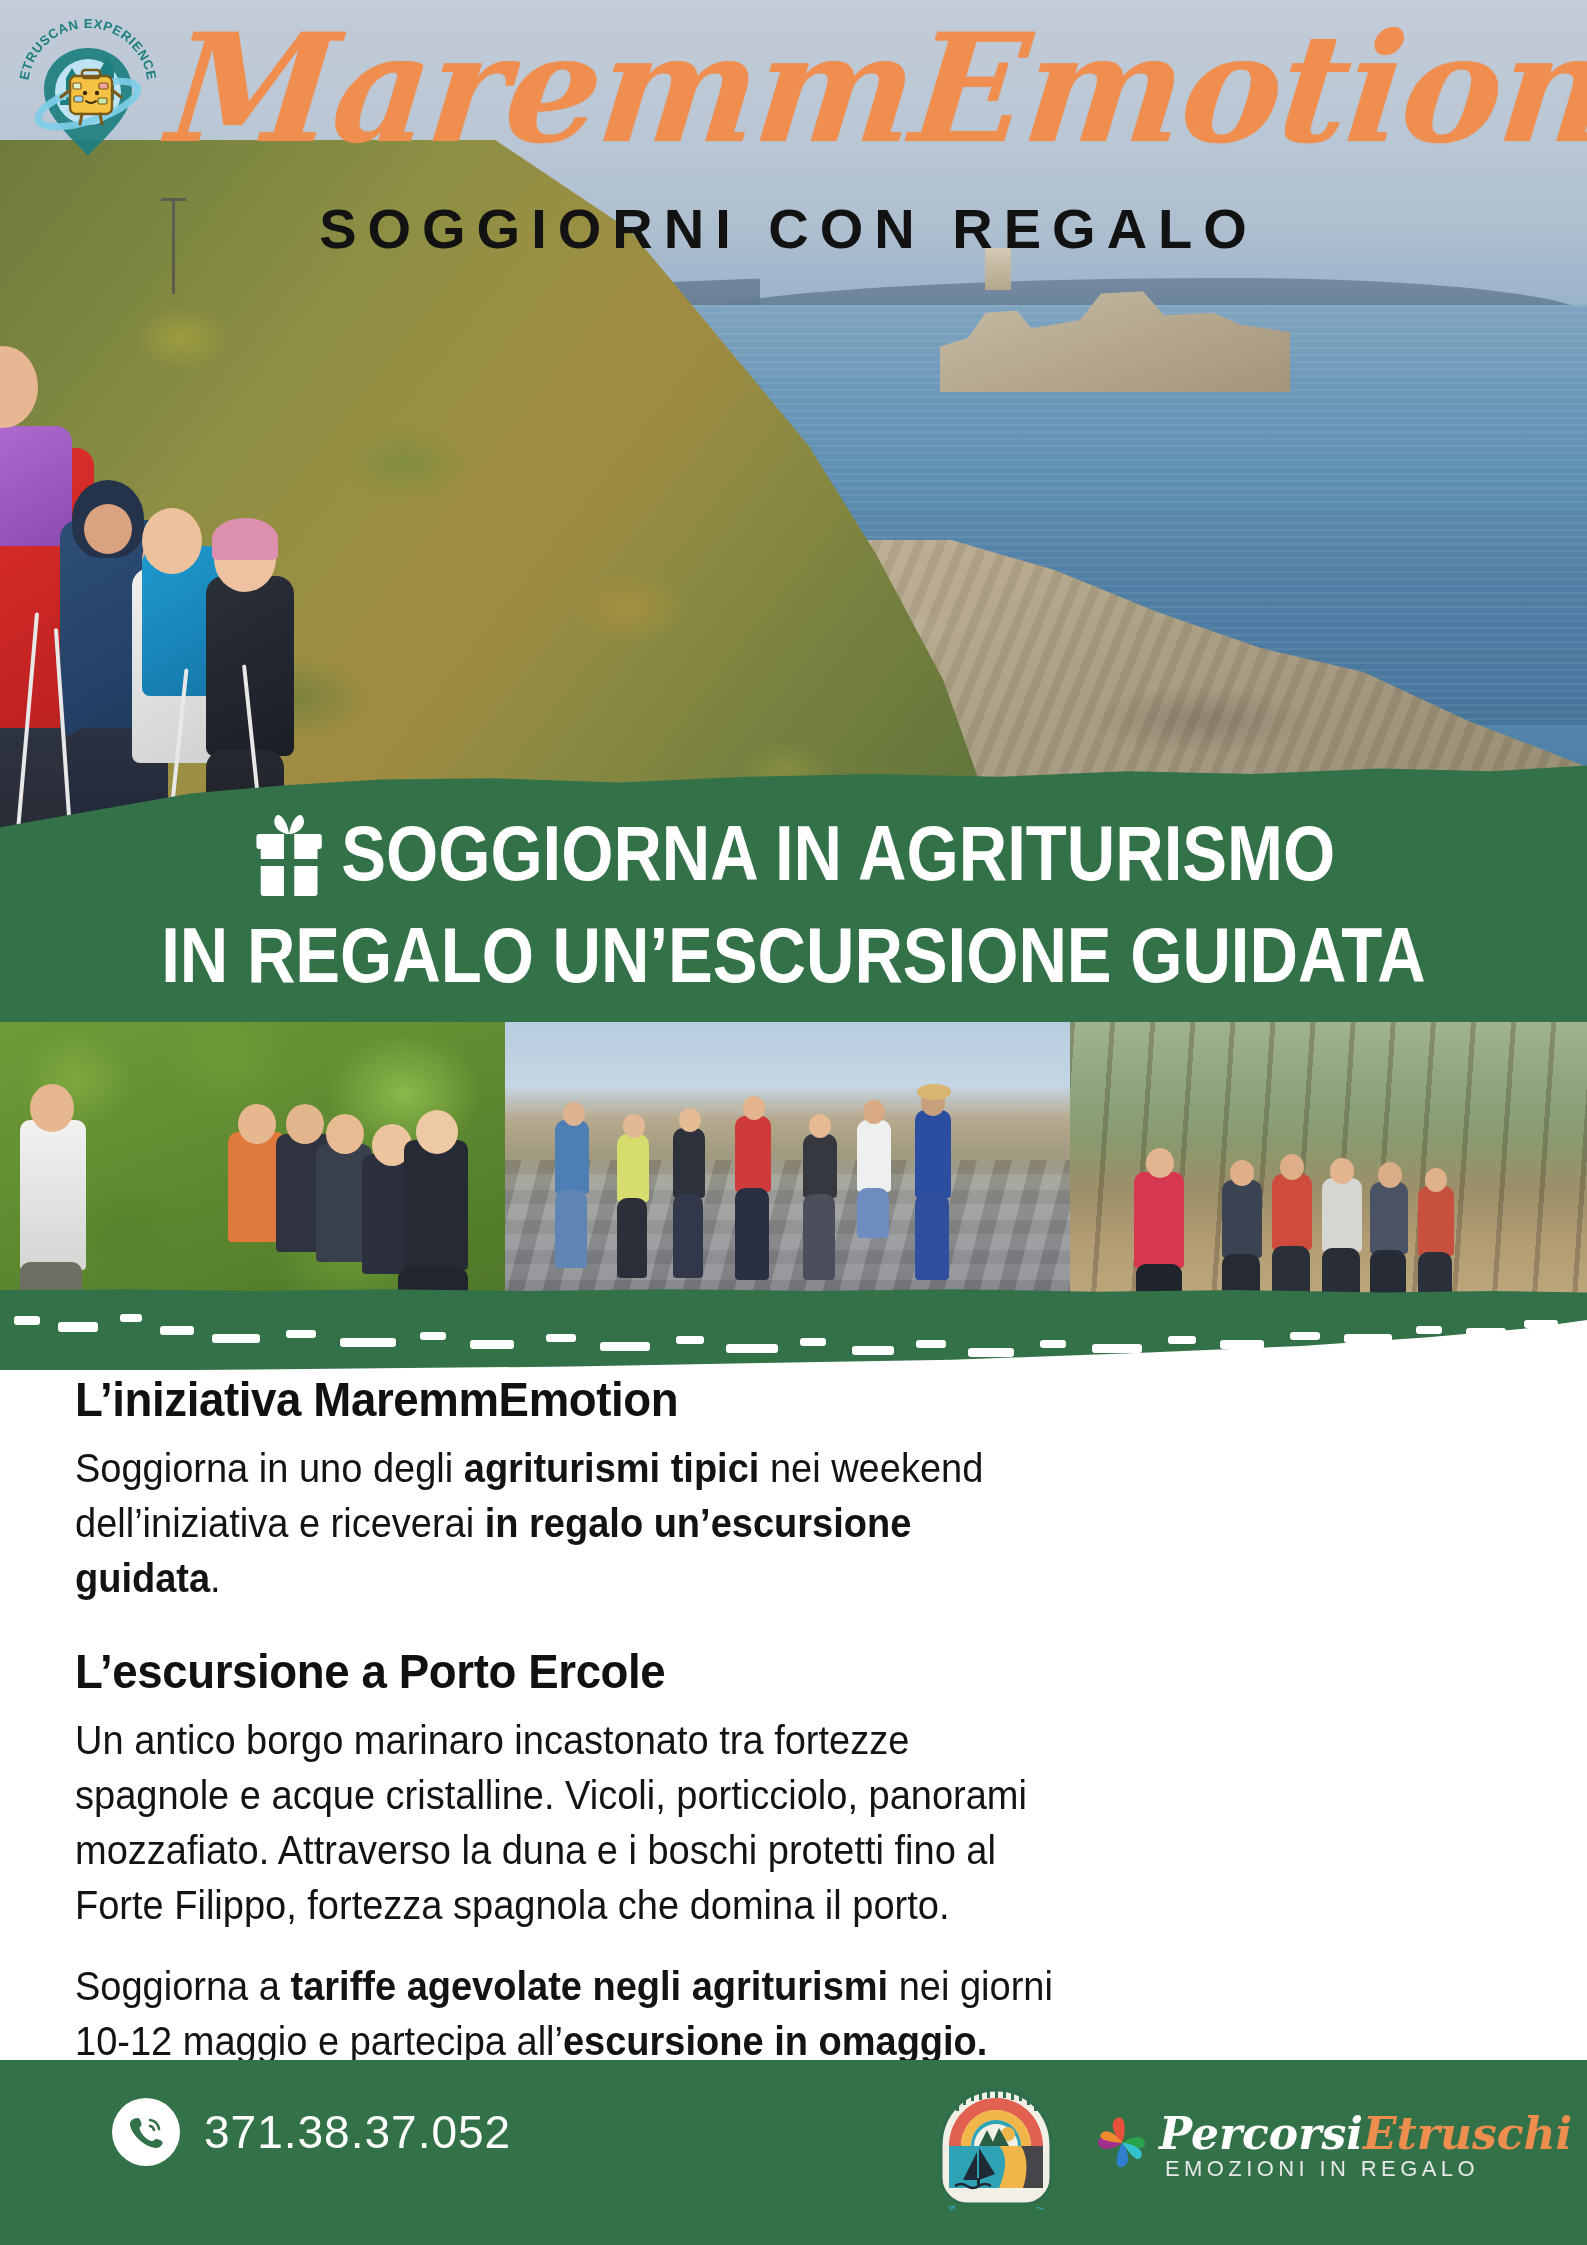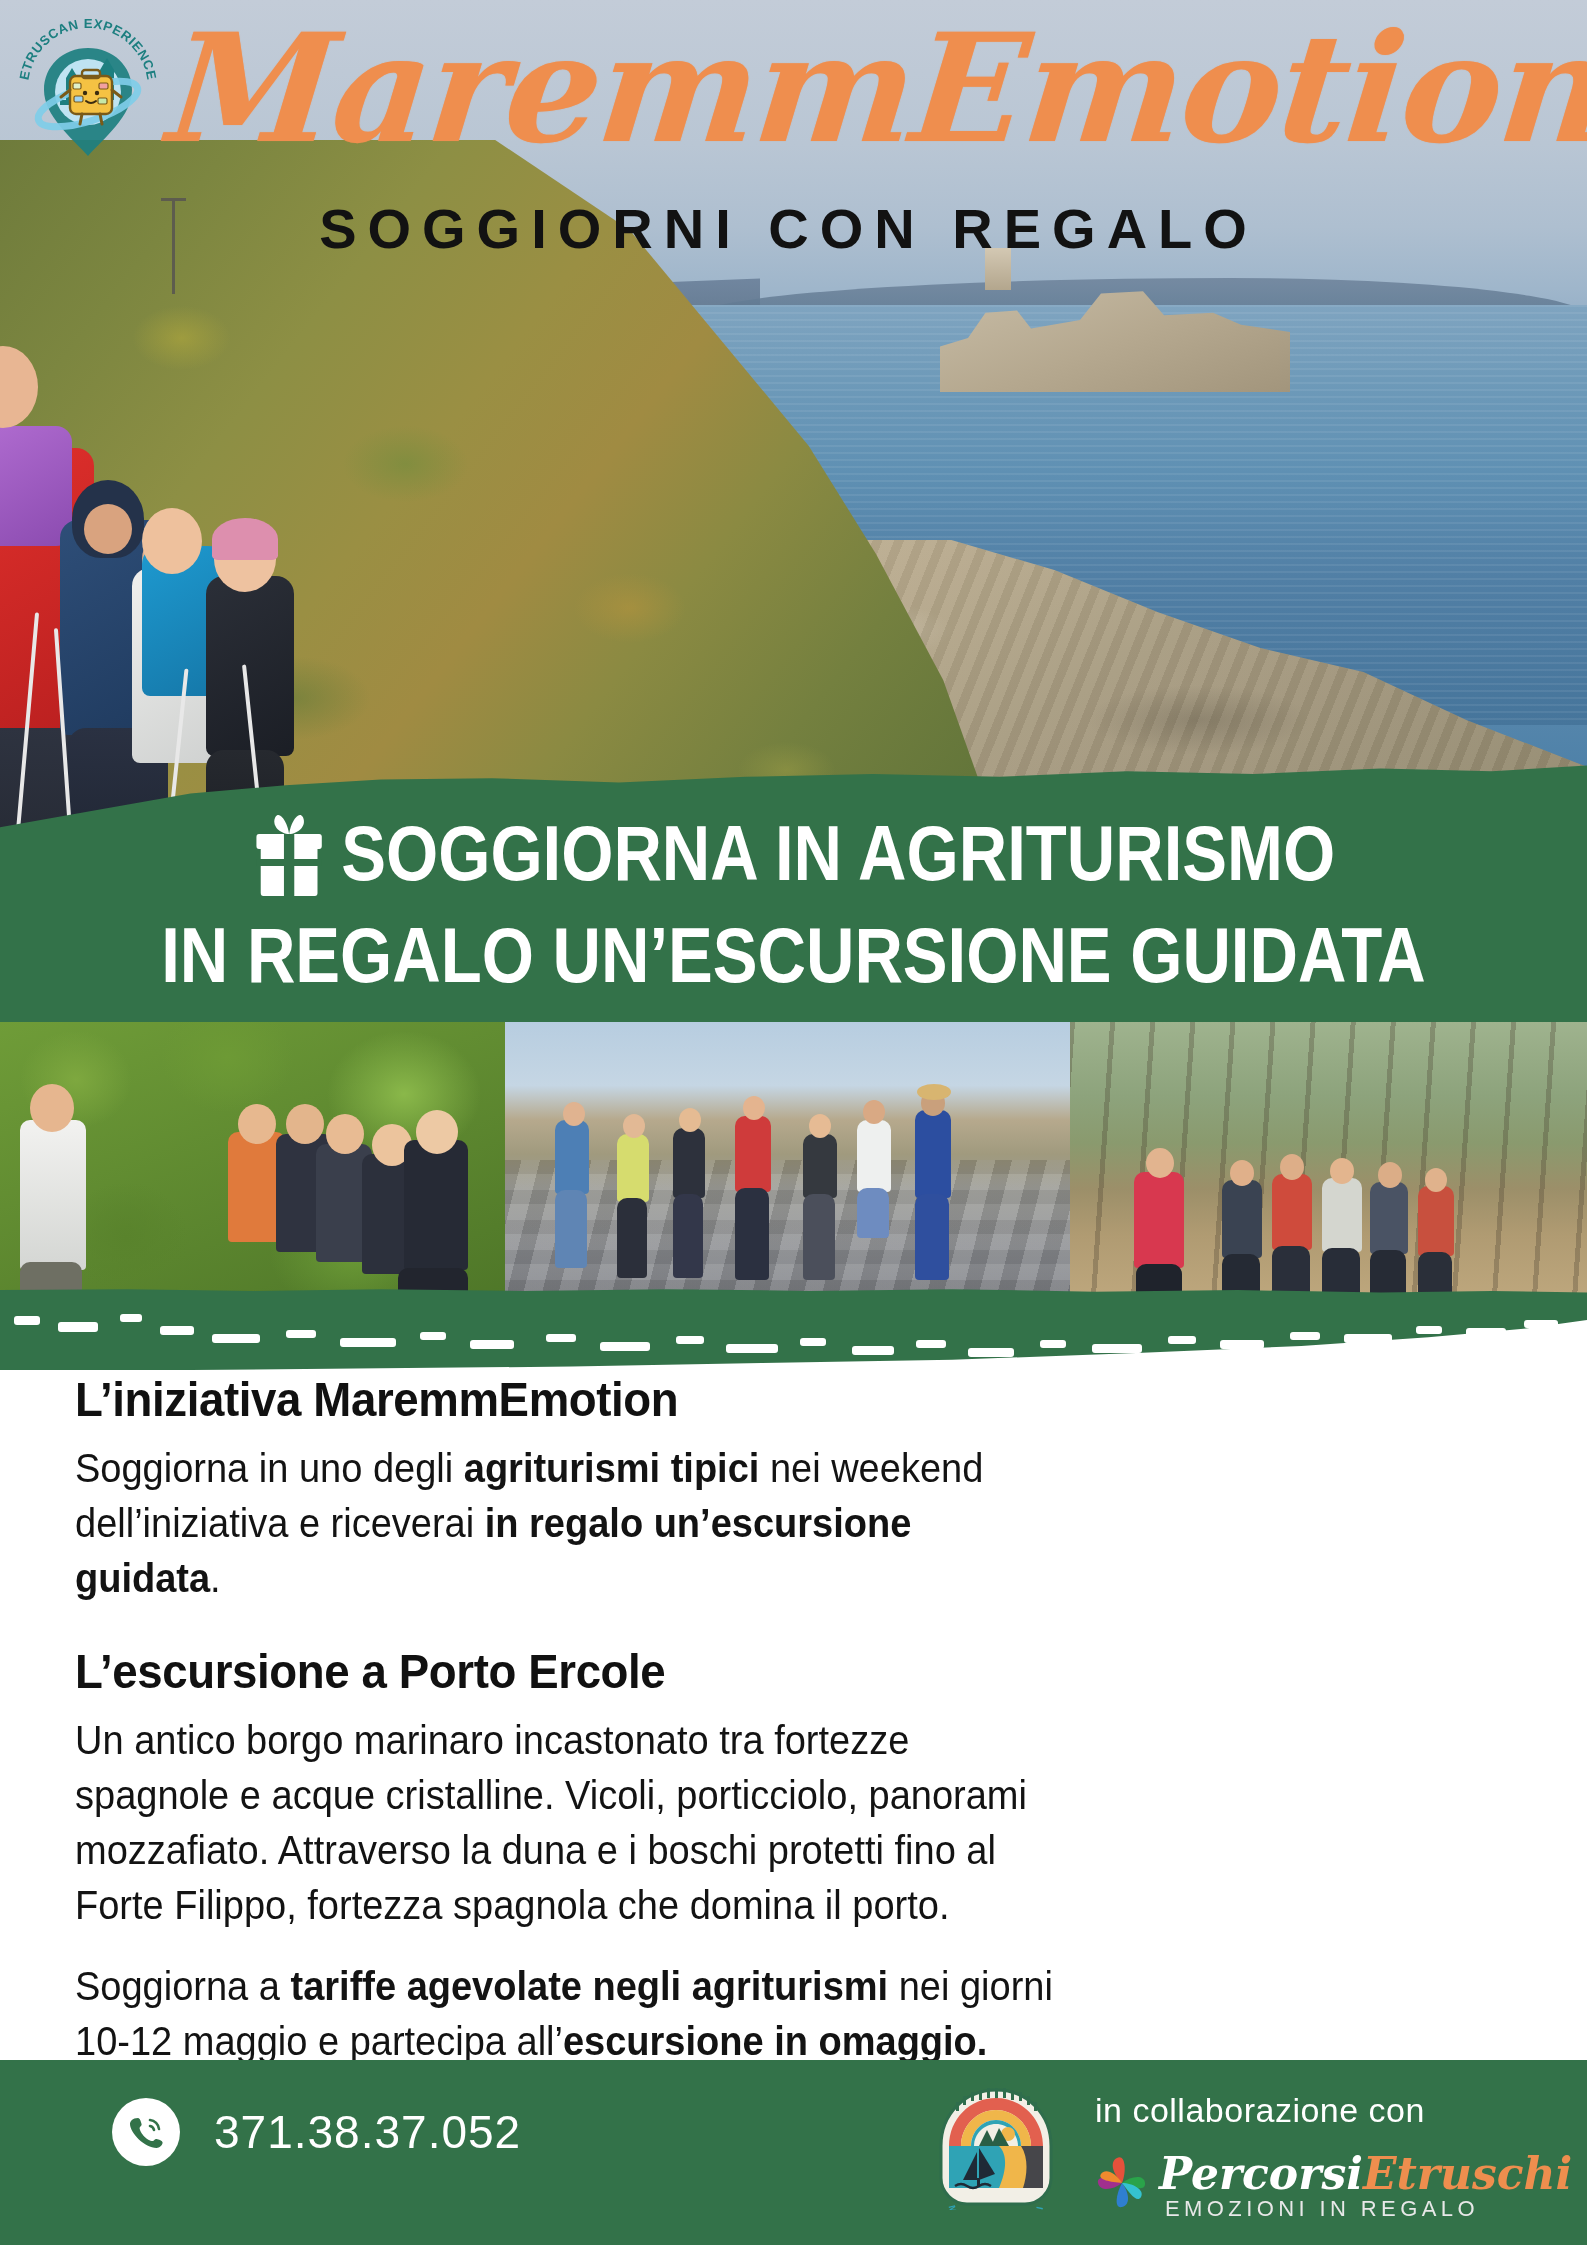--- a/index.html
+++ b/index.html
@@ -211,21 +211,21 @@
     margin-top:48px; transform:scaleX(.95); transform-origin:left;
   }
 
   
   .footer { position:absolute; left:0; top:2060px; width:1587px; height:185px; background:#337249; }
   .footer-brush {
     position:absolute; left:0; top:2048px; width:1587px; height:44px; background:#337249;
     clip-path:polygon(0 62%, 5% 48%, 10% 66%, 15% 44%, 21% 62%, 27% 40%, 33% 60%, 39% 38%, 45% 58%, 52% 36%, 58% 56%, 64% 34%,
                       70% 54%, 76% 32%, 82% 52%, 88% 30%, 94% 50%, 100% 34%, 100% 100%, 0 100%);
   }
-  .phone-row { position:absolute; left:112px; top:2098px; display:flex; align-items:center; gap:34px; }
+  .phone-row { position:absolute; left:112px; top:2098px; display:flex; align-items:center; gap:24px; }
   .phone-circle {
     width:68px; height:68px; border-radius:50%; background:#ffffff;
     display:flex; align-items:center; justify-content:center;
   }
   .phone-num { color:#fff; font-size:46px; font-weight:400; letter-spacing:1px; }
 
   .me-logo { position:absolute; left:935px; top:2086px; width:122px; height:124px; }
   .collab { position:absolute; left:1095px; top:2090px; width:470px; }
   .collab-label { color:#fff; font-size:34px; font-weight:400; letter-spacing:.5px; line-height:40px; }
   .pe-logo { position:relative; margin-top:16px; height:76px; }
@@ -497,21 +497,20 @@
       <defs>
           <path id="mepath" d="M61 112 m -48,0 a 48,48 0 0,0 96,0"></path>
         </defs>
       <text font-size="9.4" font-weight="700" fill="#2fa3b5" letter-spacing="1.3" font-family="Liberation Sans, sans-serif">
         <textPath href="#mepath" startOffset="50%" text-anchor="middle">MAREMMA ESCURSIONI</textPath>
       </text>
     </svg>
   </div>
 
   <div class="collab">
-    <div class="collab-label">in collaborazione con</div>
     <div class="pe-logo">
       <svg width="62" height="62" viewBox="0 0 62 62" style="position:absolute;left:-4px;top:6px;">
         <path d="M31 31 C22 22 18 10 26 6 C34 2 36 18 31 31 Z" fill="#e5513b"></path>
         <path d="M31 31 C40 24 53 22 54 31 C55 40 40 36 31 31 Z" fill="#2aa34a"></path>
         <path d="M31 31 C38 40 40 53 31 55 C22 57 26 40 31 31 Z" fill="#2f7fd0"></path>
         <path d="M31 31 C22 38 9 40 7 31 C5 22 22 26 31 31 Z" fill="#a12f8e"></path>
         <path d="M31 31 C24 20 14 16 10 22 C6 28 20 30 31 31 Z" fill="#f08a2e"></path>
         <path d="M31 31 C42 31 54 38 50 45 C46 52 38 40 31 31 Z" fill="#35c2cf"></path>
       </svg>
       <div class="pe-word">

